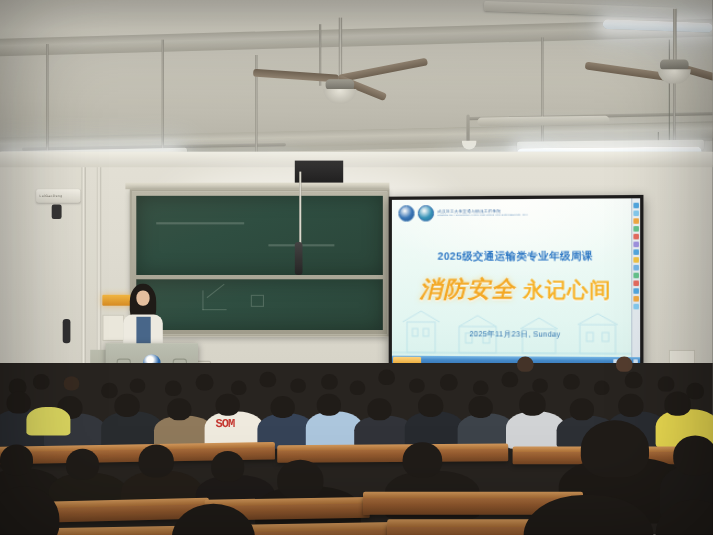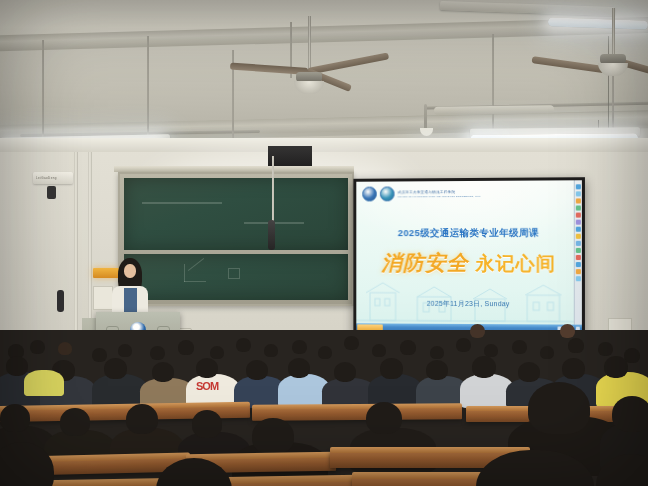--- a/index.html
+++ b/index.html
@@ -360,21 +360,21 @@
       <div class="shoulders" style="left:-6px;top:42px;width:54px;height:34px;background:#20242c;"></div>
       <div class="head" style="left:6px;top:26px;width:22px;height:20px;"></div>
       <div class="shoulders" style="left:40px;top:46px;width:56px;height:32px;background:#2a2e36;"></div>
       <div class="head" style="left:52px;top:30px;width:23px;height:21px;"></div>
       <div class="shoulders" style="left:92px;top:44px;width:56px;height:34px;background:#1e2228;"></div>
       <div class="head" style="left:104px;top:28px;width:23px;height:21px;"></div>
       <div class="shoulders" style="left:140px;top:48px;width:54px;height:30px;background:#8a7356;"></div>
       <div class="head" style="left:152px;top:32px;width:22px;height:20px;"></div>
       <div class="shoulders" style="left:186px;top:44px;width:54px;height:34px;background:#efeae0;"></div>
       <div class="head" style="left:196px;top:28px;width:22px;height:20px;"></div>
-      <div style="position:absolute;left:196px;top:50px;font-size:11px;font-weight:bold;color:#c22f2a;letter-spacing:-1px;font-family:Liberation Sans, sans-serif;">SOM</div>
+      <div style="position:absolute;left:196px;top:50px;font-size:11px;font-weight:bold;color:#c22f2a;letter-spacing:-1px;font-family:Liberation Mono, monospace;">SOM</div>
       <div class="shoulders" style="left:234px;top:46px;width:52px;height:32px;background:#2c3a52;"></div>
       <div class="head" style="left:246px;top:30px;width:22px;height:20px;"></div>
       <div class="shoulders" style="left:278px;top:44px;width:52px;height:34px;background:#a8c4df;"></div>
       <div class="head" style="left:288px;top:28px;width:22px;height:20px;"></div>
       <div class="shoulders" style="left:322px;top:48px;width:54px;height:30px;background:#262a32;"></div>
       <div class="head" style="left:334px;top:32px;width:22px;height:20px;"></div>
       <div class="shoulders" style="left:368px;top:44px;width:54px;height:34px;background:#1c2028;"></div>
       <div class="head" style="left:380px;top:28px;width:23px;height:21px;"></div>
       <div class="shoulders" style="left:416px;top:46px;width:52px;height:32px;background:#333a44;"></div>
       <div class="head" style="left:426px;top:30px;width:22px;height:20px;"></div>

